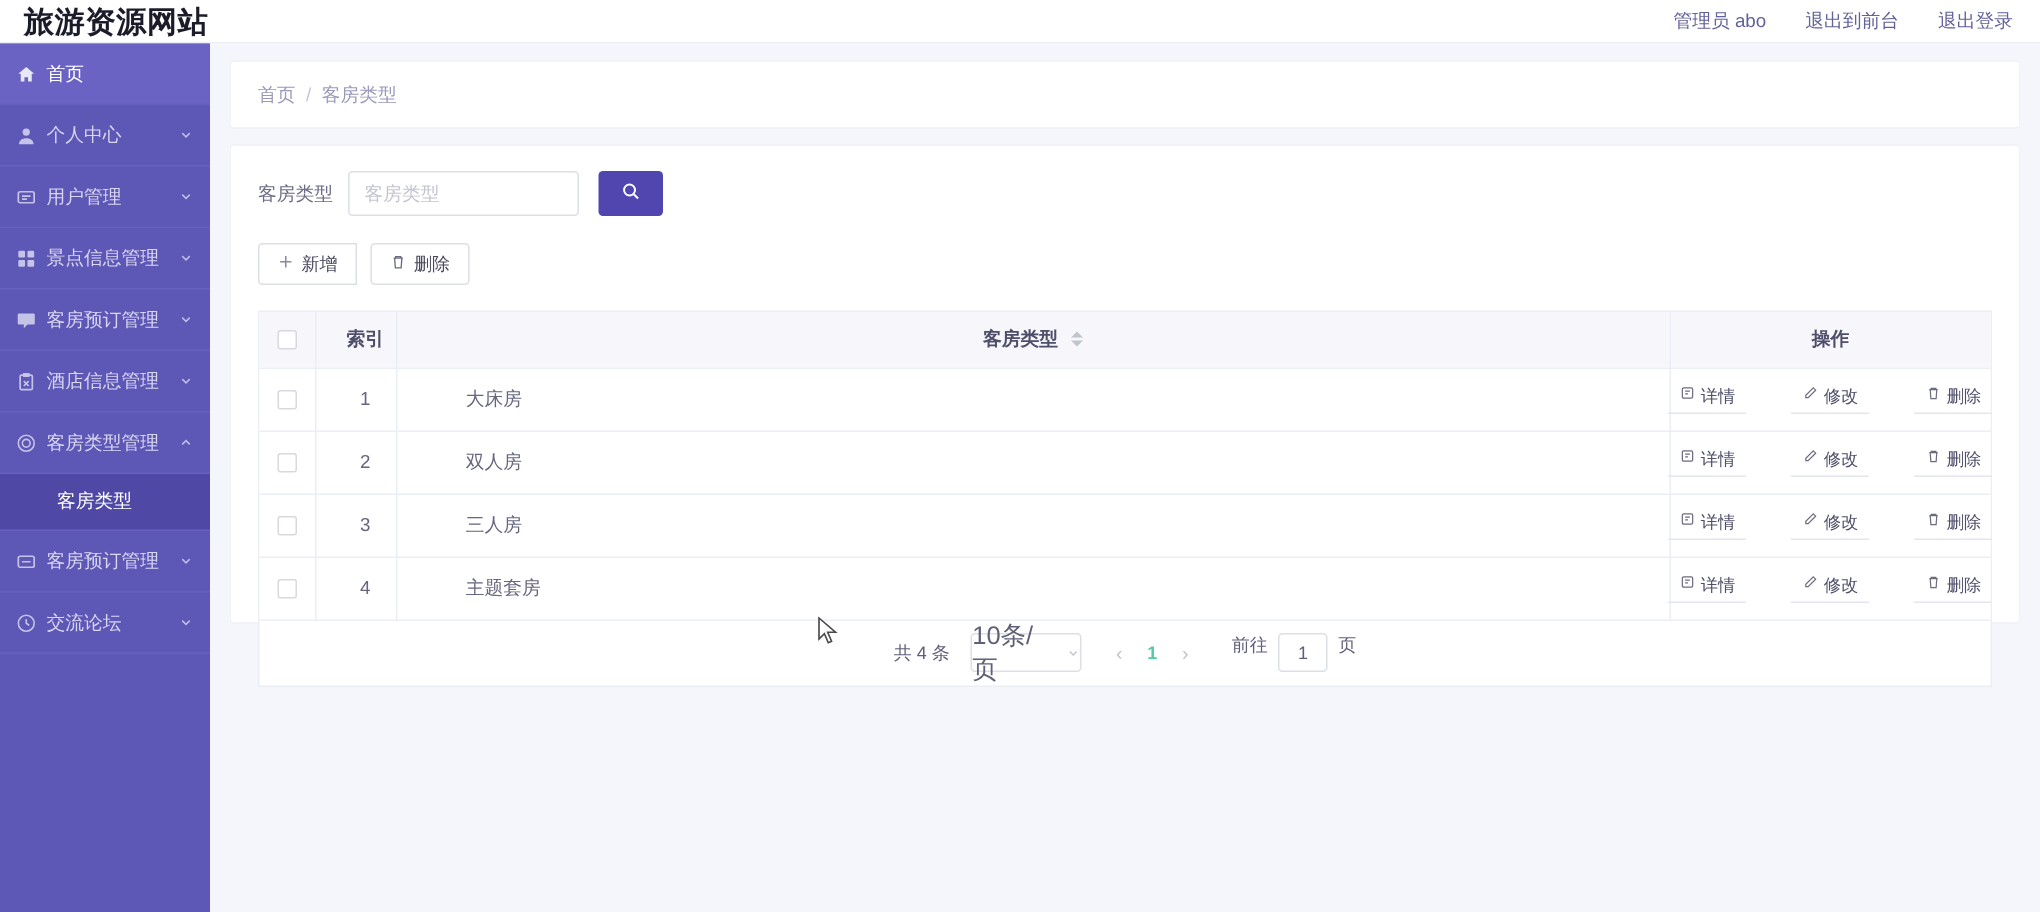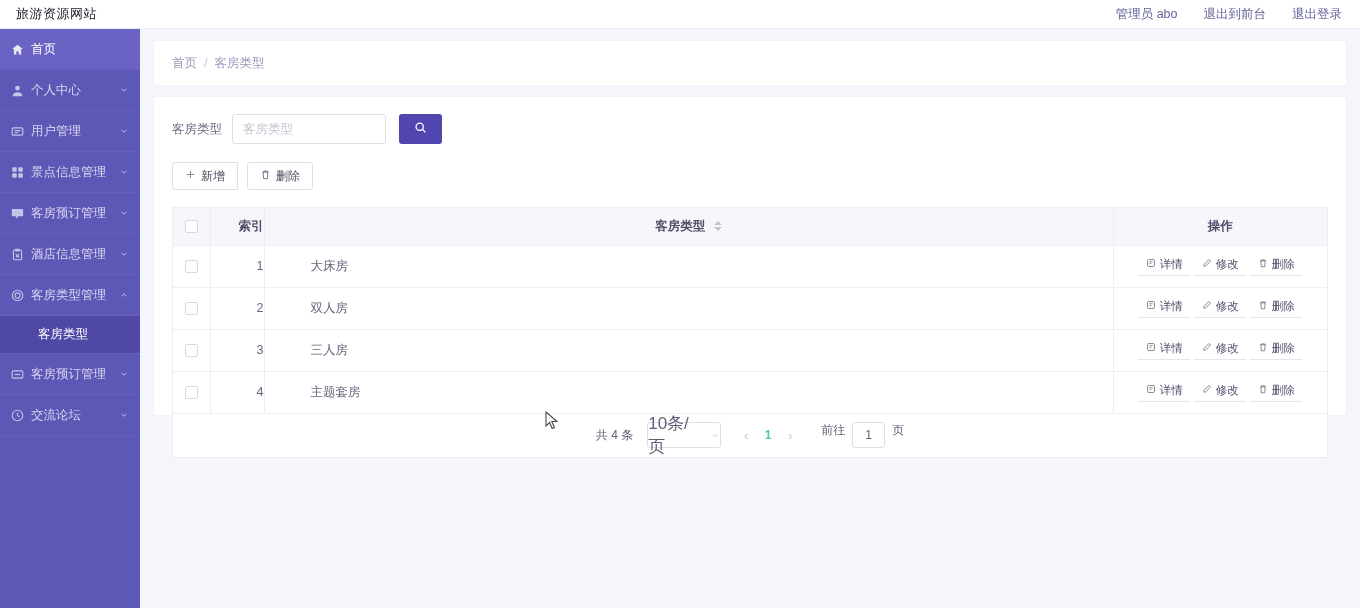--- a/index.html
+++ b/index.html
@@ -13,21 +13,21 @@
   
   .topbar {
     position: absolute; left: 0; top: 0;
     width: 1360px; height: 29px;
     background: #ffffff;
     display: flex; align-items: center;
     border-bottom: 1px solid #eceef5;
   }
   .brand {
     margin-left: 16px;
-    font-size: 13px; font-weight: normal;
+    font-size: 20px; font-weight: bold;
     color: #1b1b2a; letter-spacing: .5px;
   }
   .topbar-right {
     margin-left: auto; margin-right: 18px;
     display: flex; align-items: center; gap: 26px;
   }
   .topbar-link {
     font-size: 12.5px; color: #62619a;
     cursor: pointer; white-space: nowrap;
   }
@@ -156,21 +156,21 @@
   thead th:last-child { border-right: none; }
   tbody td {
     height: 42px;
     font-size: 12.5px; color: #66667f;
     border-bottom: 1px solid #ebeef5;
     border-right: 1px solid #ebeef5;
     background: #fff;
   }
   tbody td:last-child { border-right: none; }
   .col-check { width: 37px; text-align: center; }
-  .col-index { width: 54px; text-align: right; padding-left: 13px; }
+  .col-index { width: 54px; text-align: center; padding-left: 13px; }
   .col-type  { text-align: center; }
   .col-ops   { width: 214px; text-align: center; }
   tbody .col-type { text-align: left; padding-left: 46px; }
 
   .cbox {
     width: 13px; height: 13px;
     border: 1px solid #d6d9e0; border-radius: 2px;
     background: #fff; display: inline-block; vertical-align: middle;
     cursor: pointer;
   }
@@ -179,21 +179,21 @@
     margin-left: 5px; vertical-align: middle; cursor: pointer;
   }
   .sort-caret i {
     width: 0; height: 0;
     border-left: 4px solid transparent; border-right: 4px solid transparent;
     display: block;
   }
   .sort-caret i.up   { border-bottom: 4px solid #c0c4cc; margin-bottom: 2px; }
   .sort-caret i.down { border-top: 4px solid #c0c4cc; }
 
-  .ops { display: flex; align-items: center; justify-content: center; gap: 4px; font-family: Liberation Mono, monospace; }
+  .ops { display: flex; align-items: center; justify-content: center; gap: 30px; font-family: Liberation Mono, monospace; }
   .op-btn {
     display: inline-flex; align-items: center; gap: 4px;
     font-size: 11.5px; color: #4f4f6b;
     border-bottom: 1px solid #e4e6ef;
     padding-bottom: 3px;
     min-width: 52px;
     justify-content: center;
     cursor: pointer;
   }
   .op-btn svg { width: 10px; height: 10px; }

